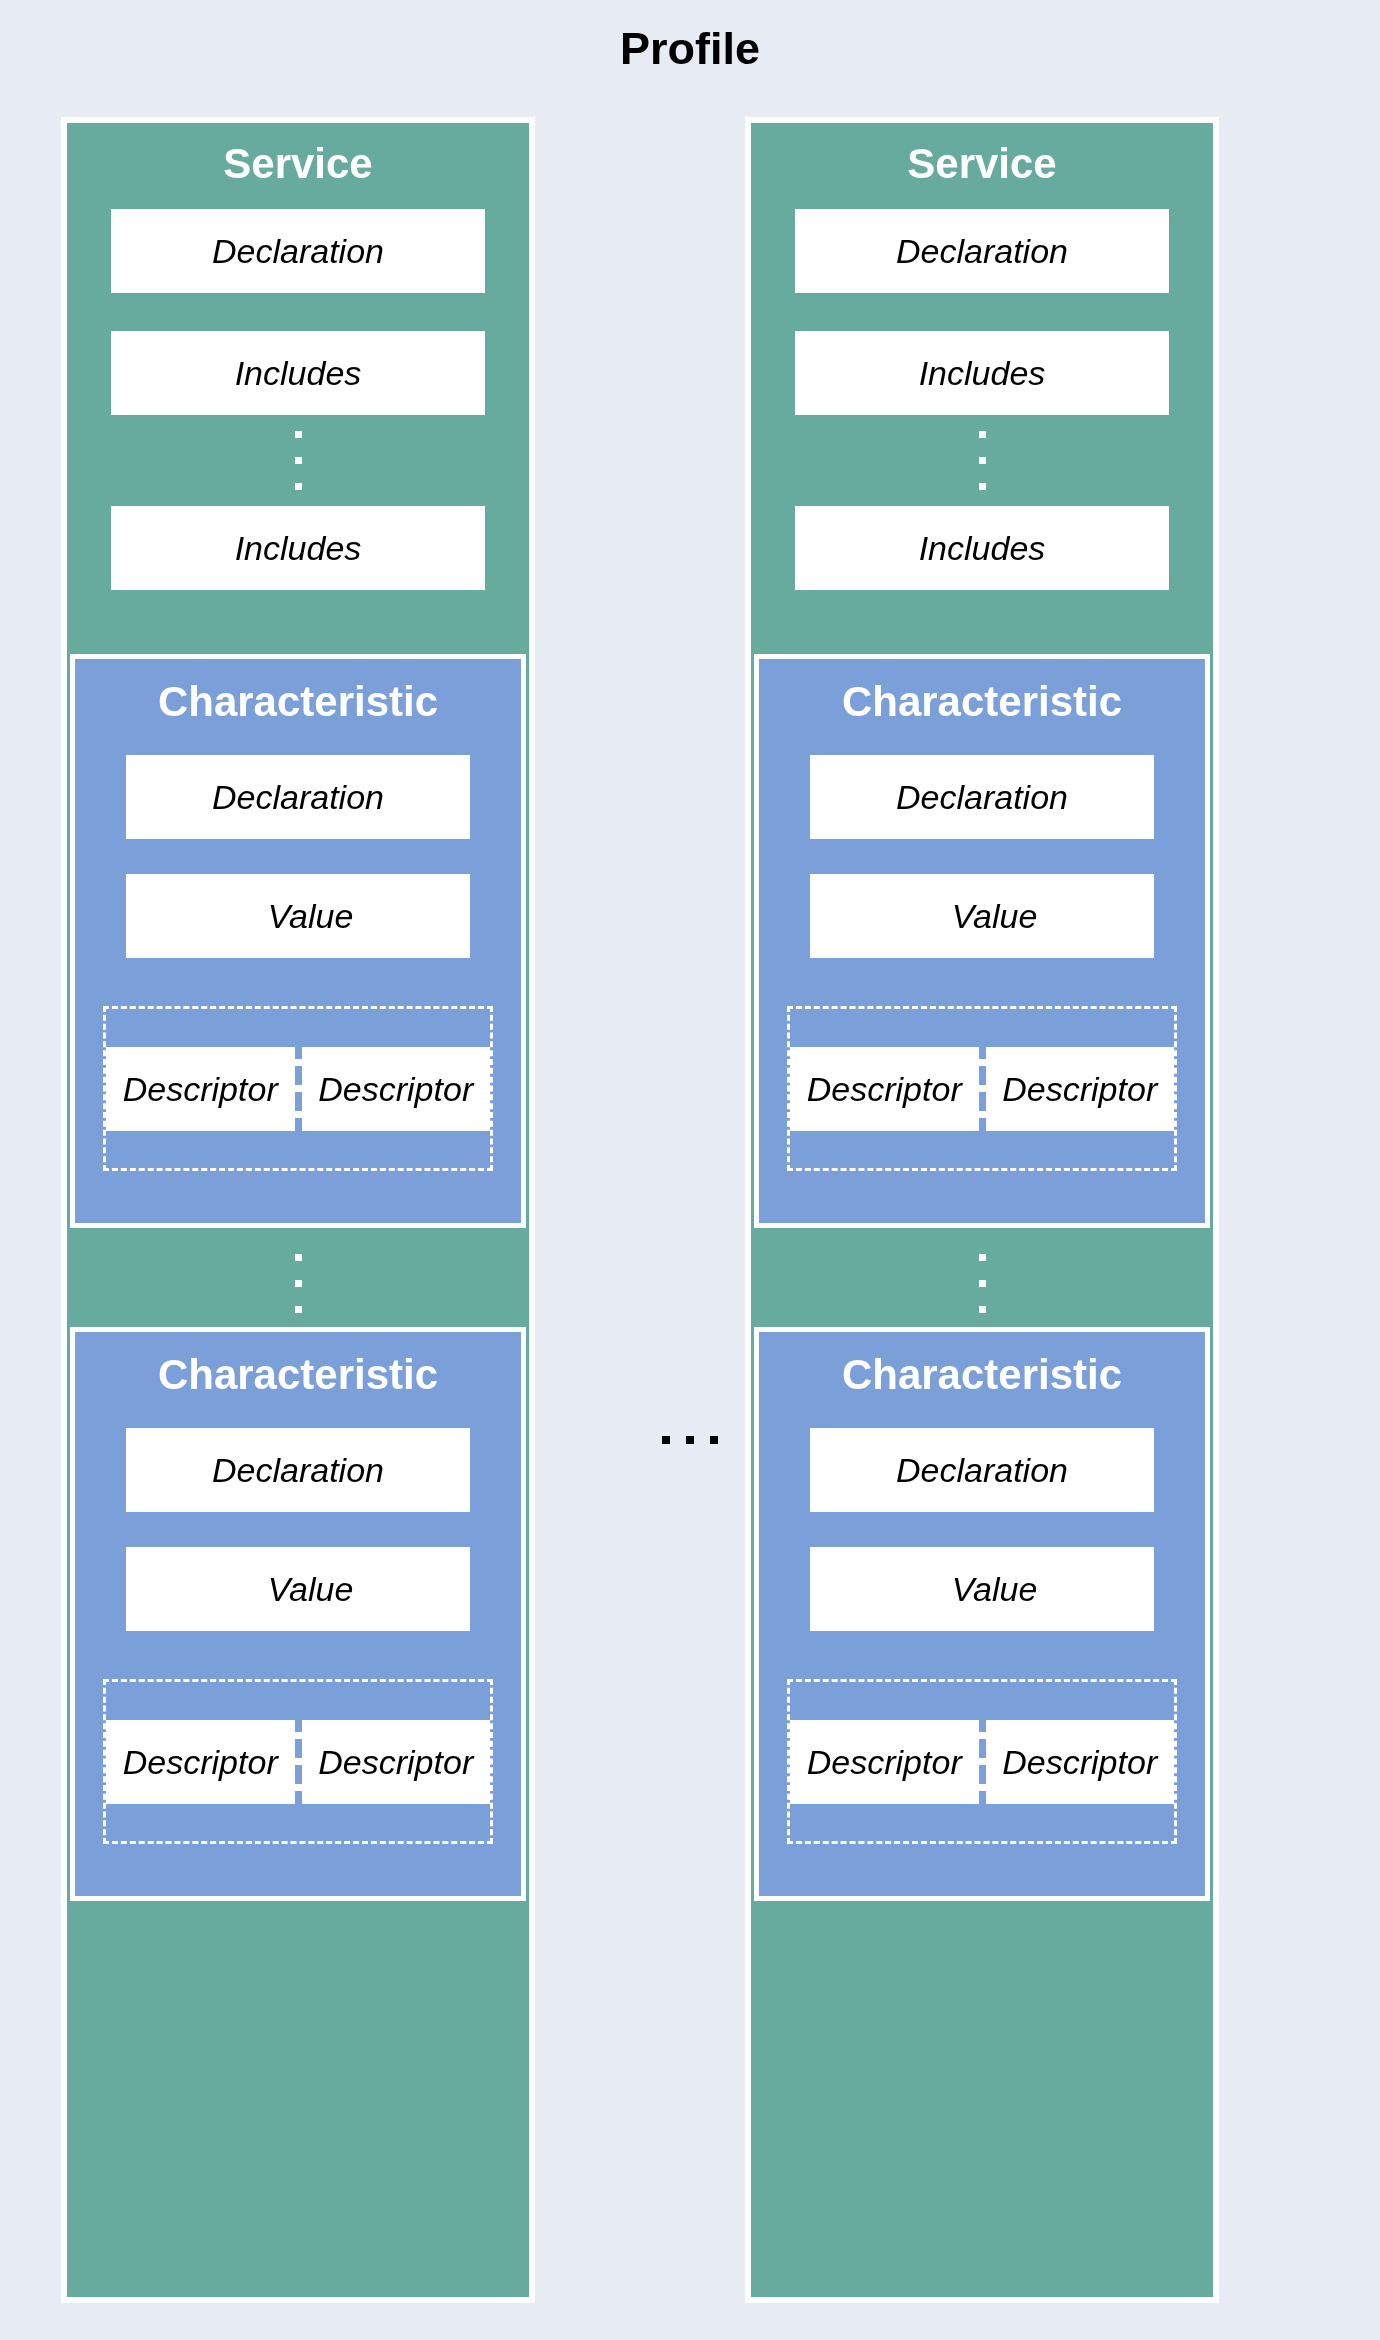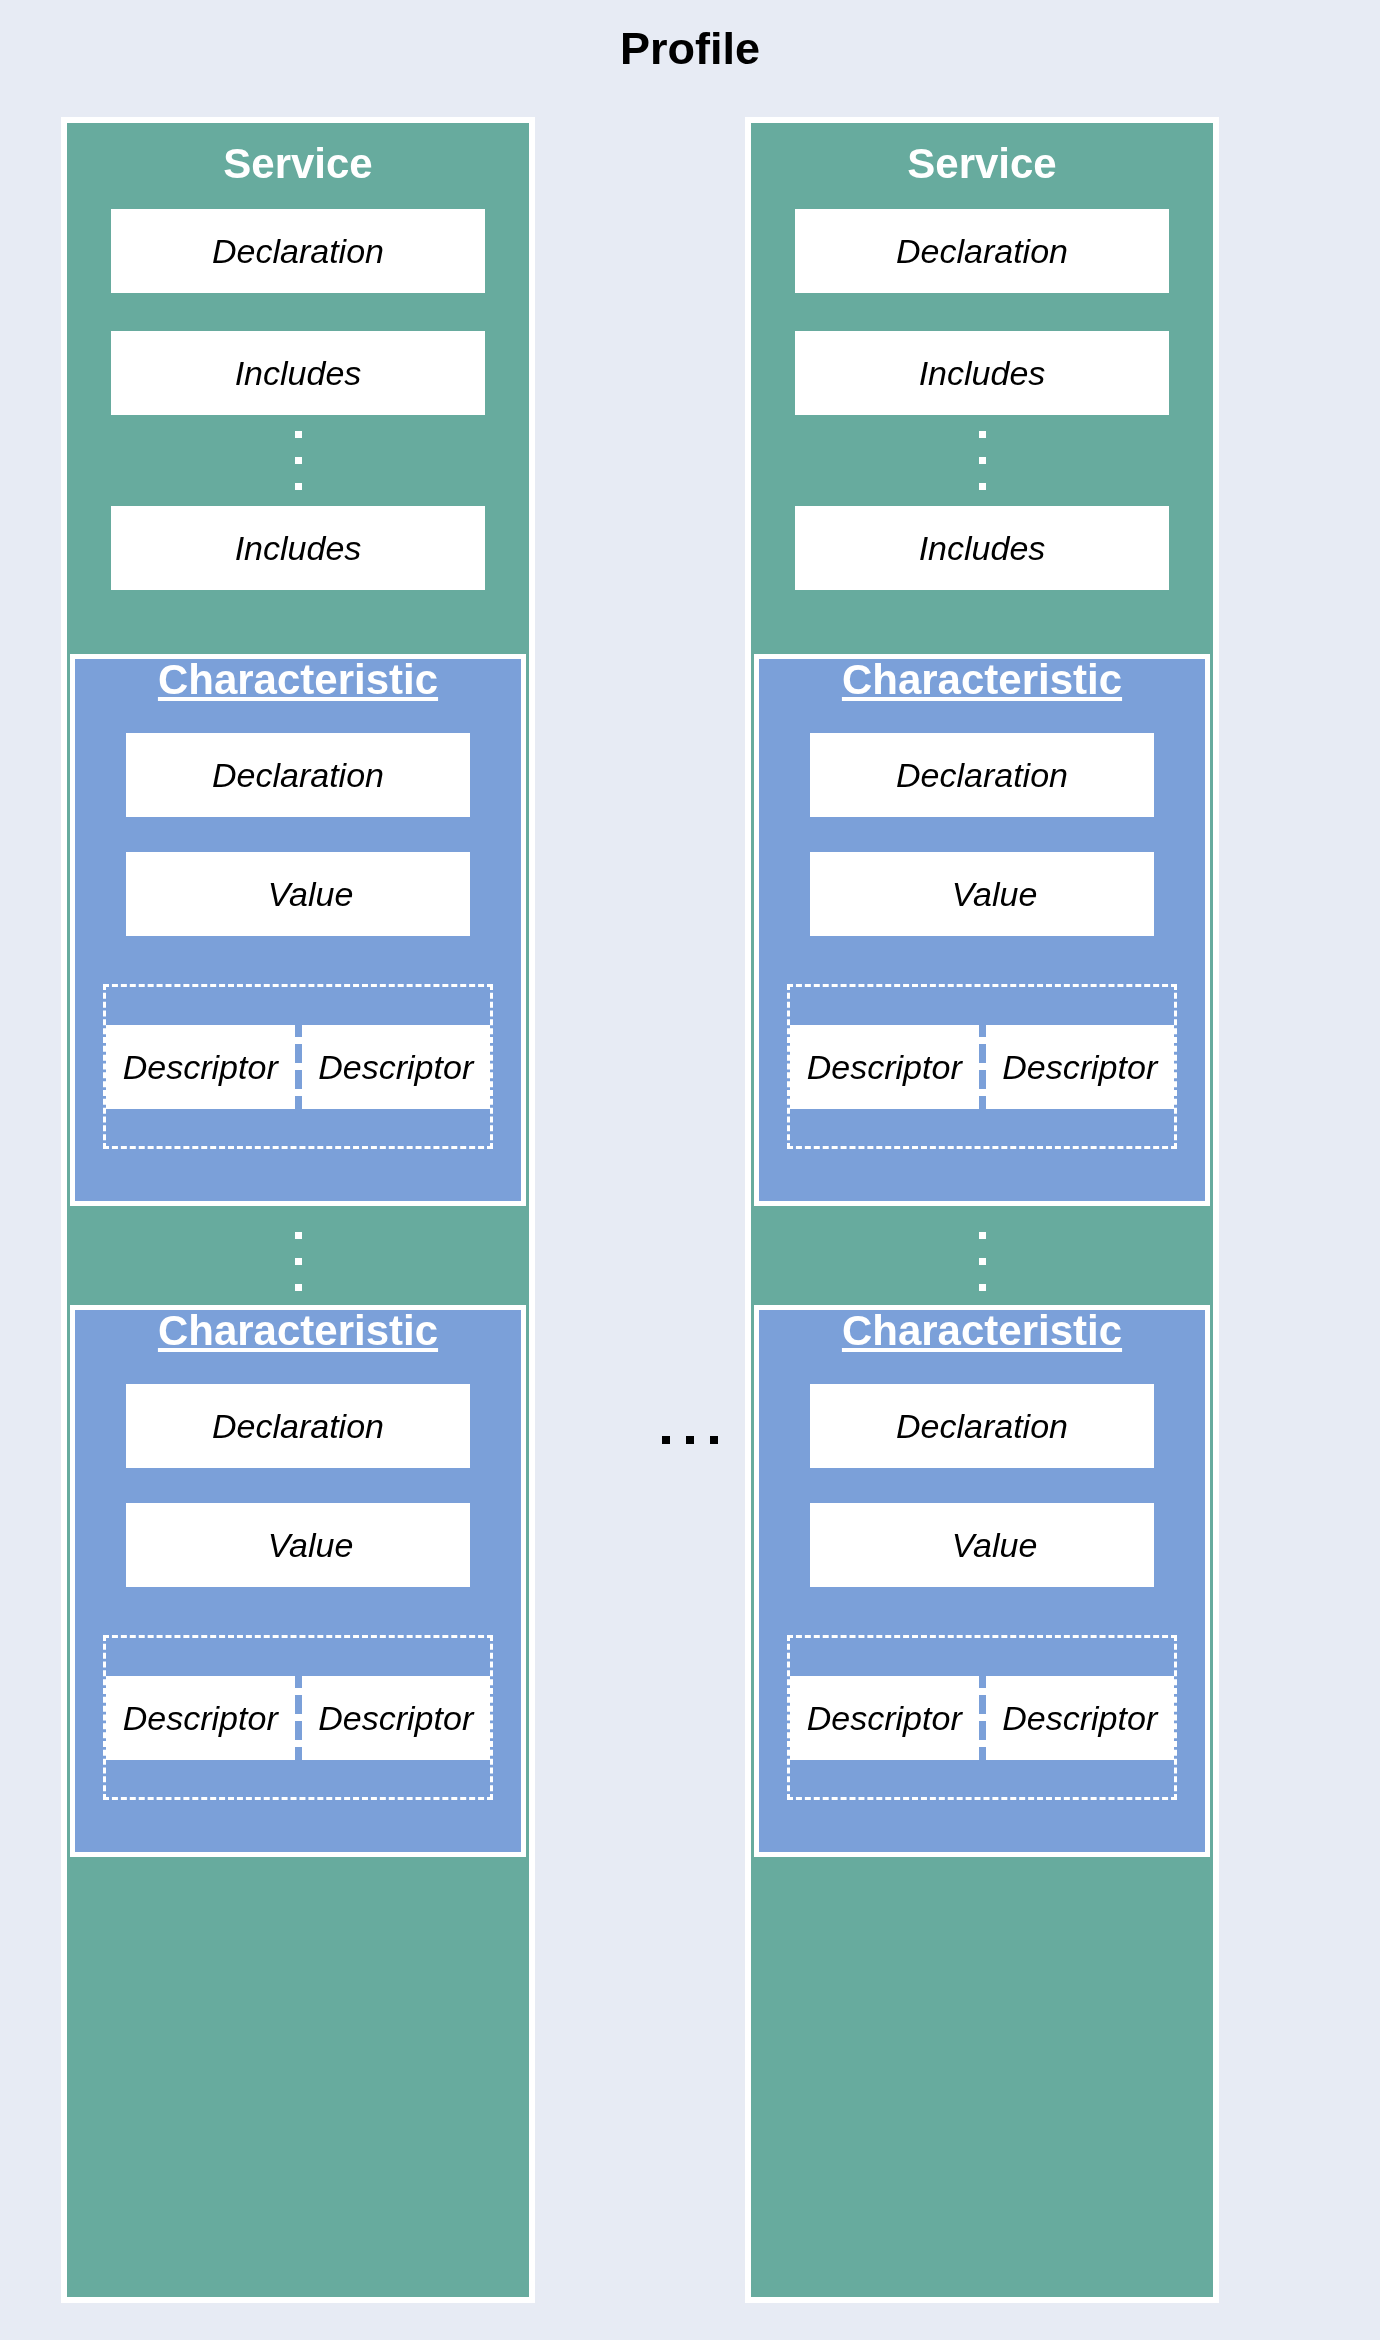--- a/index.html
+++ b/index.html
@@ -43,21 +43,21 @@
   .svc-vdots { margin:16px 0; }
 
   .characteristic {
     margin-top:64px; width:456px;
     background:#7BA0D9; border:5px solid #FFFFFF;
     display:flex; flex-direction:column; align-items:center;
     padding-bottom:52px;
   }
   .char-gap { margin-top:14px; }
   .char-title {
-    font-size:42px; font-weight:bold; color:#FFFFFF; line-height:1;text-decoration:underline;
+    margin-top:22px; font-size:42px; font-weight:bold; color:#FFFFFF; line-height:1;
   }
   .char-box { width:344px; height:84px; }
   .char-decl { margin-top:32px; }
   .char-value { margin-top:35px;padding-left:25px; }
 
   .descriptor-group {
     margin-top:48px; width:390px;
     border:3px dashed #FFFFFF;
     display:flex; flex-direction:row; align-items:center;
     padding:30px 0;

